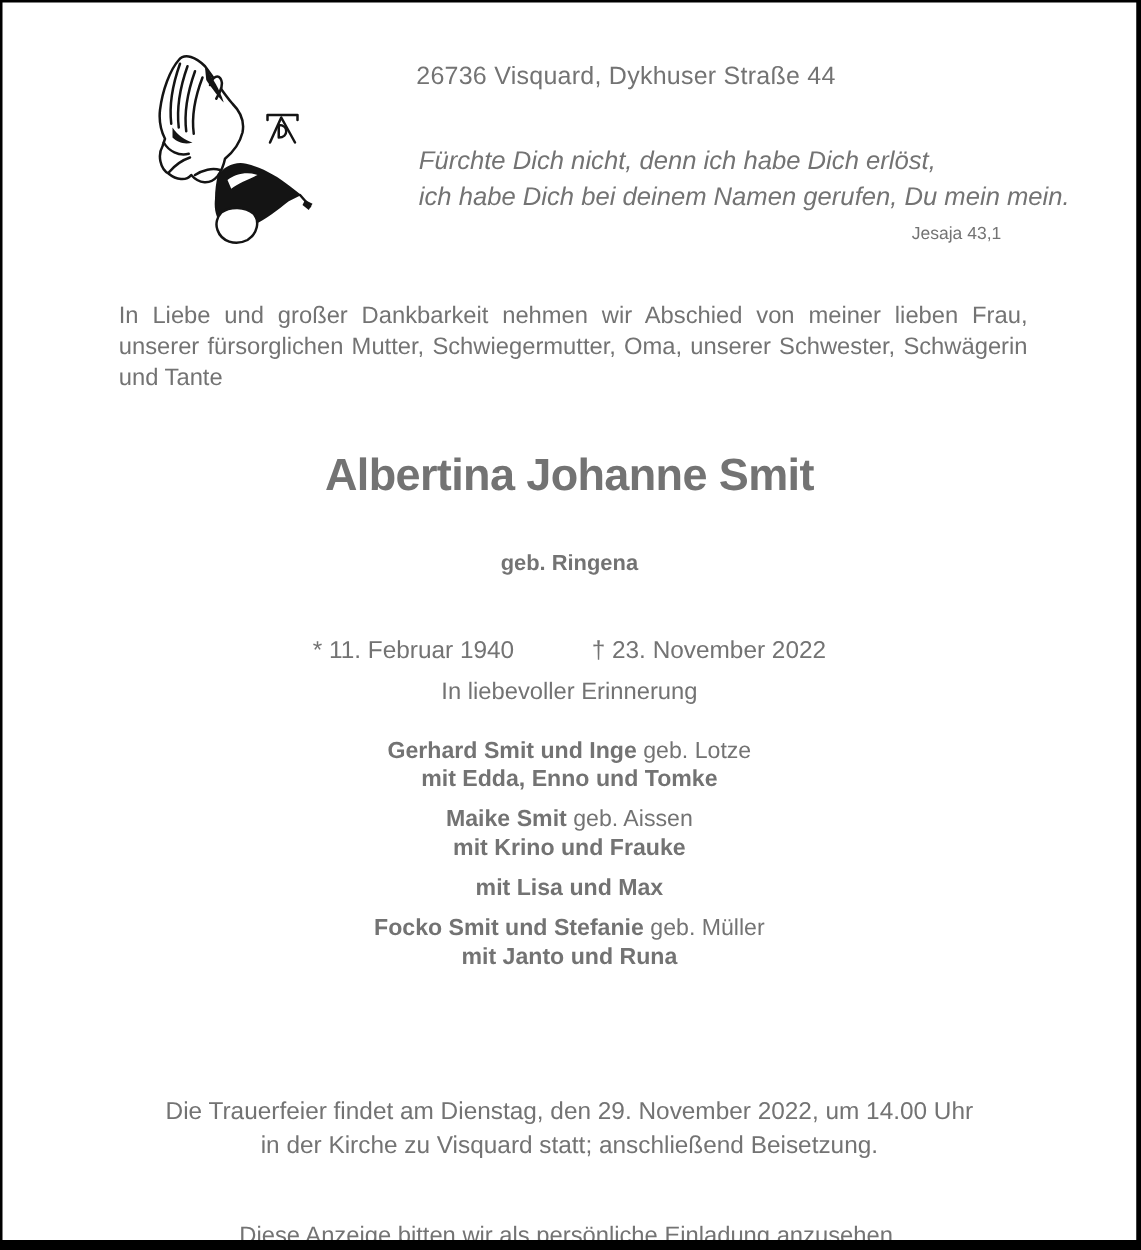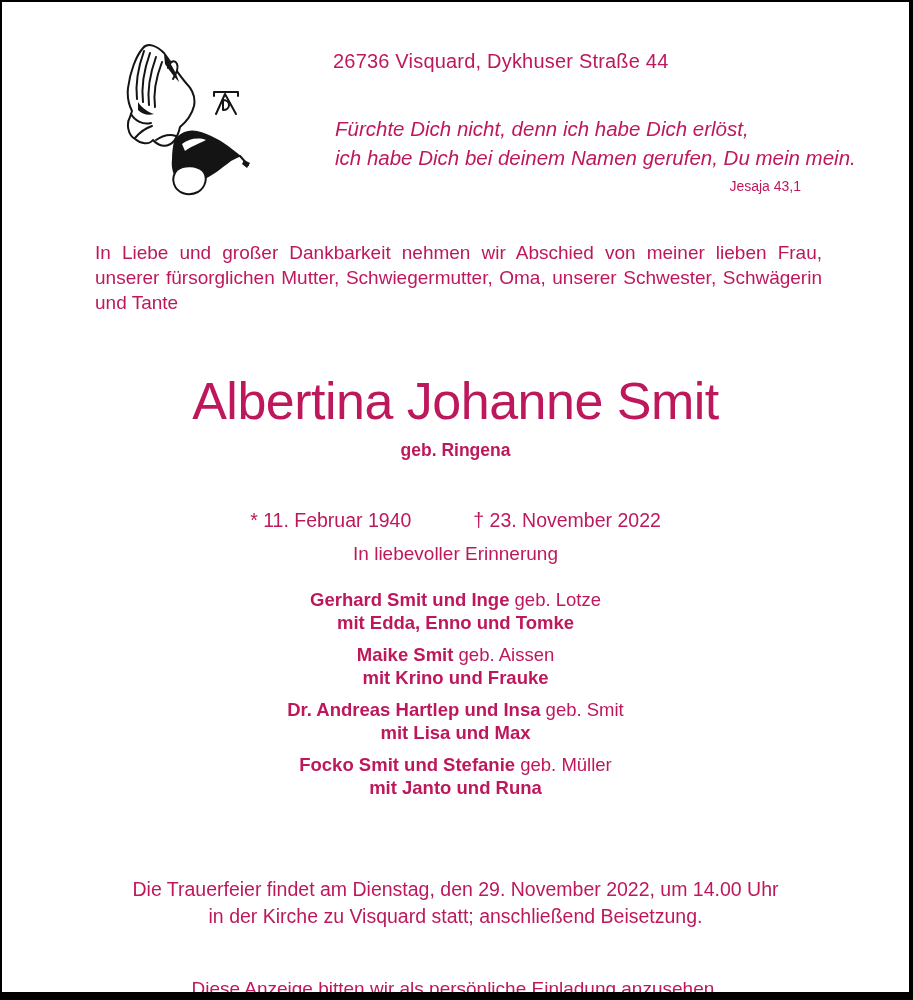--- a/index.html
+++ b/index.html
@@ -5,31 +5,31 @@
   html,body{margin:0;padding:0;background:#e9e9e9;}
   .page{
     position:relative;
     width:913px;height:1000px;
     margin:0 auto;
     background:#fff;
     box-sizing:border-box;
     border-style:solid;border-color:#000;
     border-width:2px 4px 8px 2px; 
     font-family:"Liberation Sans",sans-serif;
-    color:#be185d;
+    color:#737373;
     overflow:hidden;
   }
   .abs{position:absolute;}
   .hands-wrap{left:116px;top:42px;width:136px;height:160px;}
   .address{left:331px;top:48px;font-size:20px;letter-spacing:.2px;}
   .quote{left:333px;top:112px;font-size:20.5px;font-style:italic;line-height:29px;}
   .quote-source{left:333px;top:176px;width:466px;text-align:right;font-size:14px;}
   .intro{left:93px;top:238px;width:727px;font-size:19px;line-height:25px;text-align:justify;}
   .center{left:0;right:0;text-align:center;}
-  .deceased{top:356px;font-size:52px;font-weight:400;letter-spacing:-.5px;line-height:1.2;margin-top:12px;}
+  .deceased{top:356px;font-size:36px;font-weight:700;letter-spacing:-.5px;line-height:1.2;}
   .maiden{top:438px;font-size:17.5px;font-weight:700;}
   .dates{top:475px;font-size:19.5px;}
   .dates span{display:inline-block;margin-top:32px;}
   .dates .birth{margin-right:62px;}
   .memory{top:541px;font-size:19px;}
   .mourners{top:586px;}
   .mourner-group{margin:0 0 9px 0;font-size:18.5px;line-height:23px;}
   .mourner-group b{font-weight:700;}
   .funeral{top:874px;font-size:19.5px;line-height:27px;}
   .invitation{top:976px;font-size:19px;}
@@ -98,21 +98,20 @@
   <div class="abs center mourners">
     <div class="mourner-group">
       <div><b>Gerhard Smit und Inge</b><span> geb. Lotze</span></div>
       <div><b>mit Edda, Enno und Tomke</b></div>
     </div>
     <div class="mourner-group">
       <div><b>Maike Smit</b><span> geb. Aissen</span></div>
       <div><b>mit Krino und Frauke</b></div>
     </div>
     <div class="mourner-group">
-      <div><b>Dr. Andreas Hartlep und Insa</b><span> geb. Smit</span></div>
       <div><b>mit Lisa und Max</b></div>
     </div>
     <div class="mourner-group">
       <div><b>Focko Smit und Stefanie</b><span> geb. Müller</span></div>
       <div><b>mit Janto und Runa</b></div>
     </div>
   </div>
 
   <div class="abs center funeral">
     <div>Die Trauerfeier findet am Dienstag, den 29. November 2022, um 14.00 Uhr</div>

